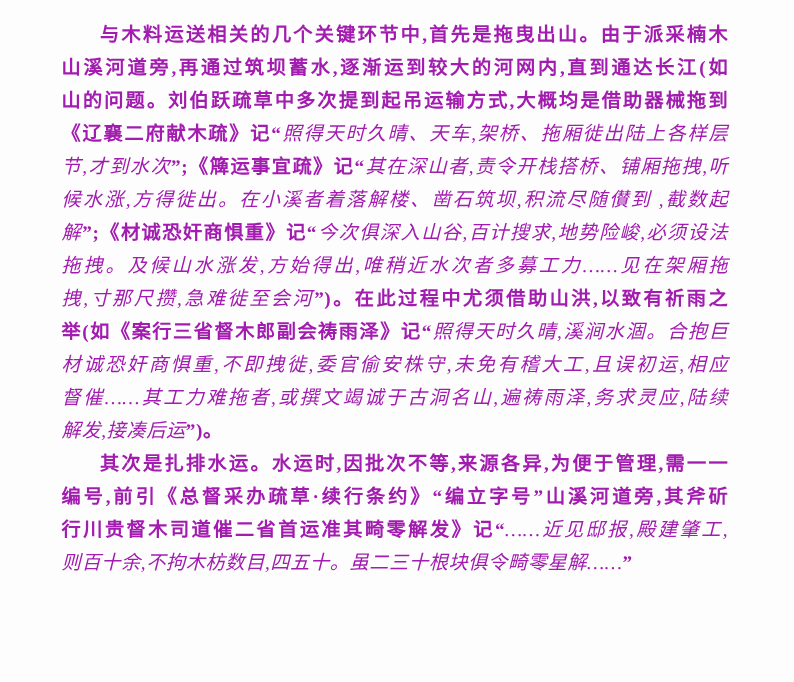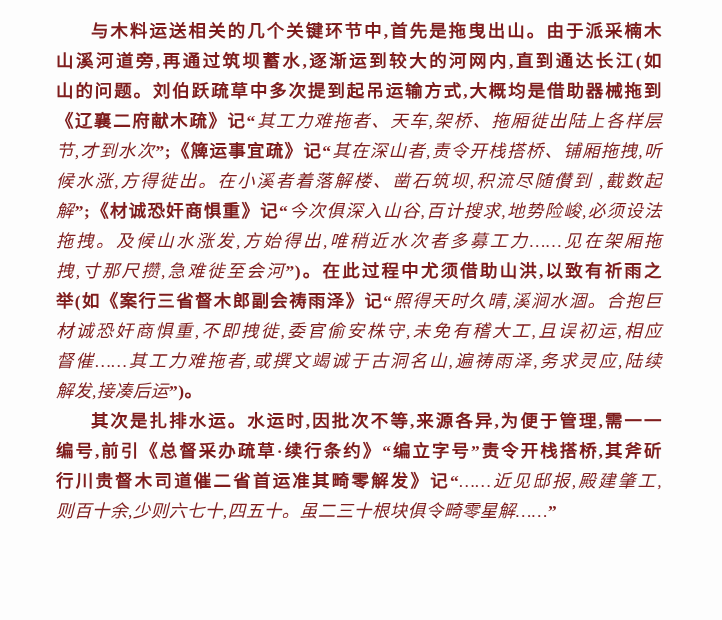--- a/index.html
+++ b/index.html
@@ -9,21 +9,21 @@
   }
   .page {
     position: relative;
     width: 722px;
     height: 620px;
     background: #fdfdfd;
     overflow: hidden;
     box-sizing: border-box;
     padding: 16px 96px 0 56px;
     font-family: "Liberation Serif", "DejaVu Serif", serif;
-    color: #7f1d1d;
+    color: #a21caf;
   }
   .textblock { width: 606px; }
   .para { margin: 0; }
   .line {
     font-size: 17.5px;
     line-height: 30px;
     height: 30px;
     letter-spacing: 0.5px;
     text-align: justify;
     text-align-last: justify;
@@ -39,31 +39,31 @@
 </style>
 </head>
 <body>
 
 <div class="page">
   <div class="textblock">
       <div class="para">
         <div class="line indent"><span class="song">与木料运送相关的几个关键环节中,首先是拖曳出山。由于派采楠木</span></div>
         <div class="line"><span class="song">山溪河道旁,再通过筑坝蓄水,逐渐运到较大的河网内,直到通达长江(如</span></div>
         <div class="line"><span class="song">山的问题。刘伯跃疏草中多次提到起吊运输方式,大概均是借助器械拖到</span></div>
-        <div class="line"><span class="song">《辽襄二府献木疏》记“</span><span class="kai">其工力难拖者、天车,架桥、拖厢徙出陆上各样层</span></div>
+        <div class="line"><span class="song">《辽襄二府献木疏》记“</span><span class="kai">照得天时久晴、天车,架桥、拖厢徙出陆上各样层</span></div>
         <div class="line"><span class="kai">节,才到水次</span><span class="song">”;《簰运事宜疏》记“</span><span class="kai">其在深山者,责令开栈搭桥、铺厢拖拽,听</span></div>
         <div class="line"><span class="kai">候水涨,方得徙出。在小溪者着落解楼、凿石筑坝,积流尽随儧到 ,截数起</span></div>
         <div class="line"><span class="kai">解</span><span class="song">”;《材诚恐奸商惧重》记“</span><span class="kai">今次俱深入山谷,百计搜求,地势险峻,必须设法</span></div>
         <div class="line"><span class="kai">拖拽。及候山水涨发,方始得出,唯稍近水次者多募工力……见在架厢拖</span></div>
         <div class="line"><span class="kai">拽,寸那尺攒,急难徙至会河</span><span class="song">”)。在此过程中尤须借助山洪,以致有祈雨之</span></div>
         <div class="line"><span class="song">举(如《案行三省督木郎副会祷雨泽》记“</span><span class="kai">照得天时久晴,溪涧水涸。合抱巨</span></div>
         <div class="line"><span class="kai">材诚恐奸商惧重,不即拽徙,委官偷安株守,未免有稽大工,且误初运,相应</span></div>
         <div class="line"><span class="kai">督催……其工力难拖者,或撰文竭诚于古洞名山,遍祷雨泽,务求灵应,陆续</span></div>
         <div class="line plast"><span class="kai">解发,接凑后运</span><span class="song">”)。</span></div>
       </div>
       <div class="para">
         <div class="line indent"><span class="song">其次是扎排水运。水运时,因批次不等,来源各异,为便于管理,需一一</span></div>
-        <div class="line"><span class="song">编号,前引《总督采办疏草·续行条约》“编立字号”责令开栈搭桥,其斧斫</span></div>
+        <div class="line"><span class="song">编号,前引《总督采办疏草·续行条约》“编立字号”山溪河道旁,其斧斫</span></div>
         <div class="line"><span class="song">行川贵督木司道催二省首运准其畸零解发》记“</span><span class="kai">……近见邸报,殿建肇工,</span></div>
-        <div class="line plast"><span class="kai">则百十余,少则六七十,四五十。虽二三十根块俱令畸零星解……</span><span class="song">”</span></div>
+        <div class="line plast"><span class="kai">则百十余,不拘木枋数目,四五十。虽二三十根块俱令畸零星解……</span><span class="song">”</span></div>
       </div>
     </div>
 </div>
 
 </body></html>

